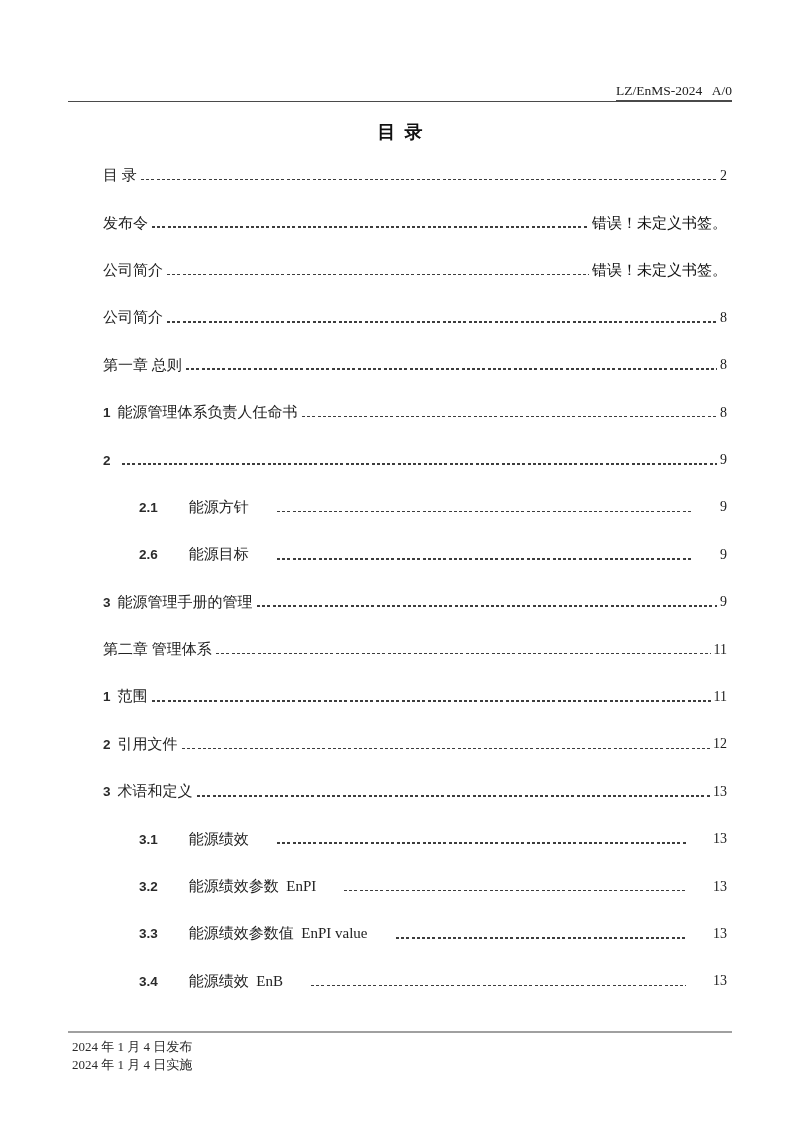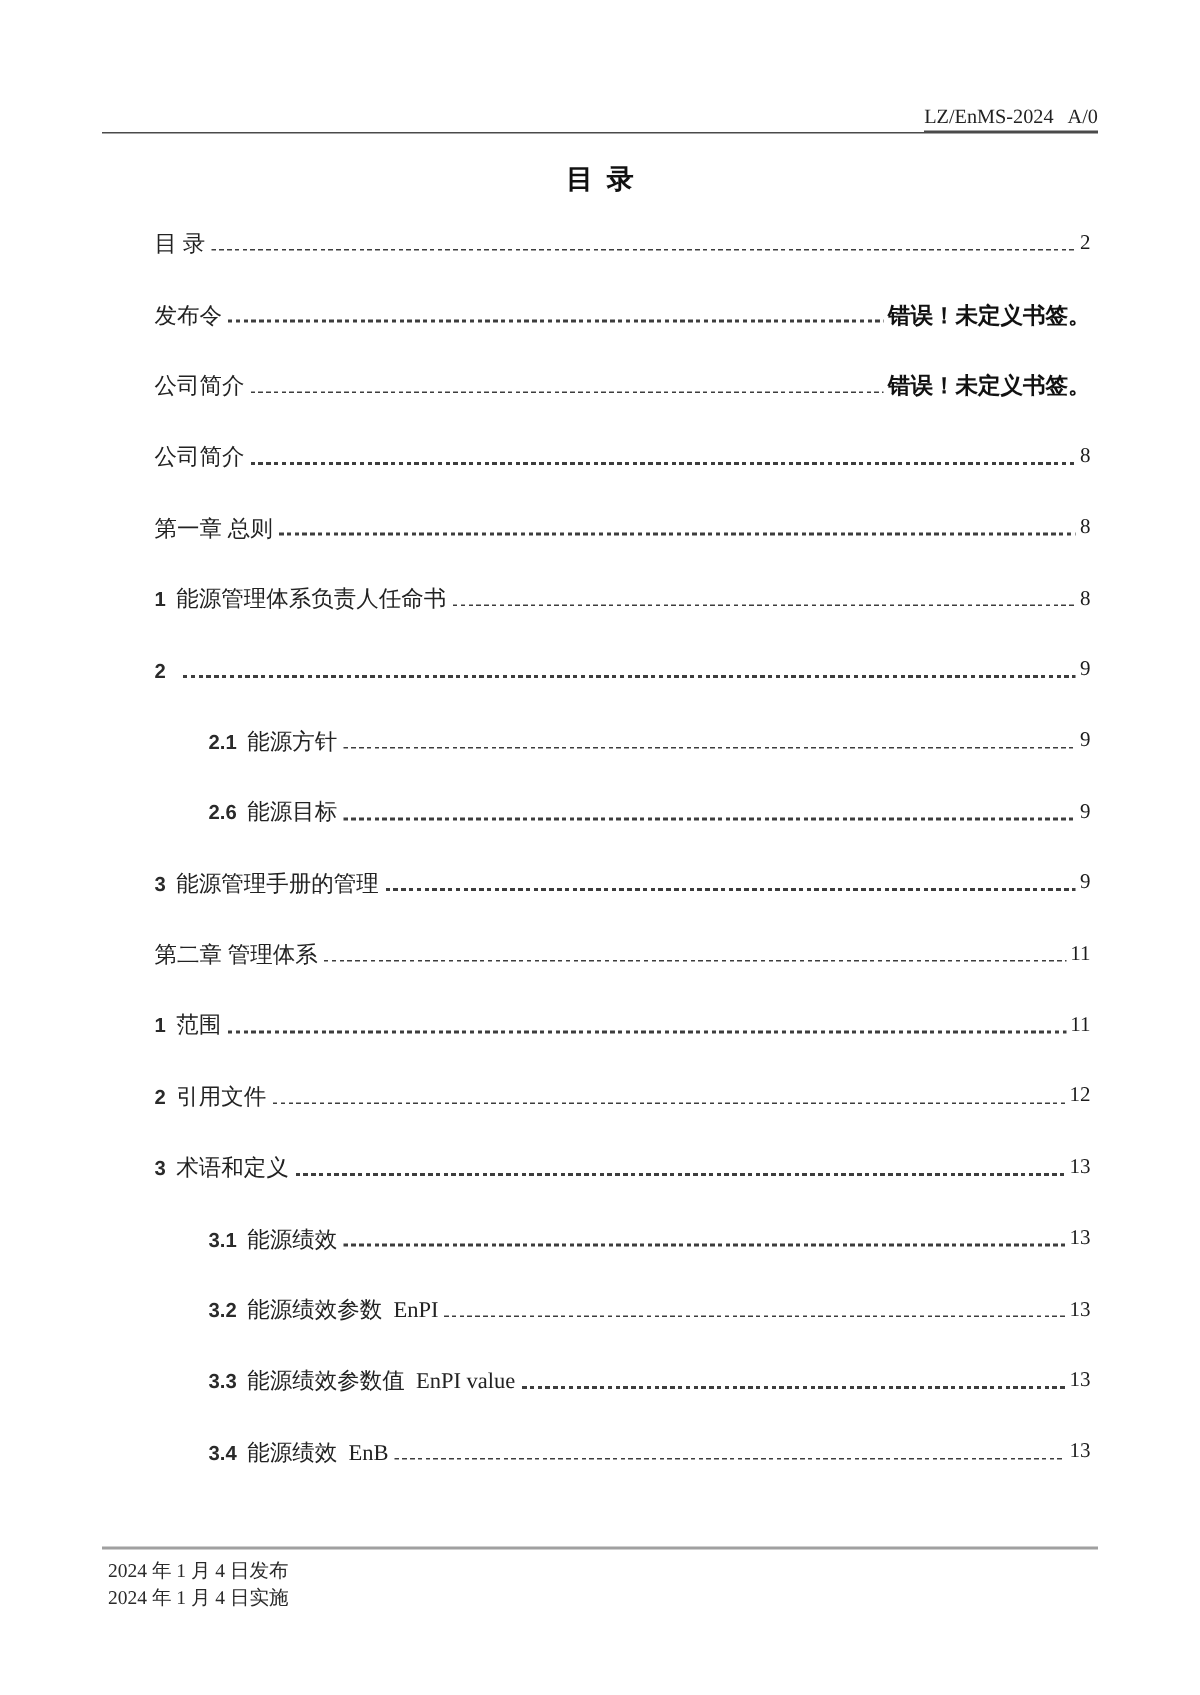--- a/index.html
+++ b/index.html
@@ -8,21 +8,21 @@
     height: 1130px;
     background: #ffffff;
     position: relative;
     font-family: "Liberation Serif", "DejaVu Serif", serif;
     color: #1f1f1f;
     overflow: hidden;
   }
 
   
   .page-header {
-    margin: 1px 68px;
+    margin: 13px 68px;
     padding-top: 68px;
     border-bottom: 1px solid #4a4a4a;
     text-align: right;
   }
   .doc-code {
     display: inline-block;
     font-size: 13.5px;
     line-height: 16px;
     padding-bottom: 1px;
     border-bottom: 1px solid #4a4a4a;
@@ -43,21 +43,21 @@
   
   .toc {
     margin: 8px 73px 0 103px;
   }
   .toc-row {
     height: 47.4px;
     display: flex;
     align-items: center;
     cursor: pointer;
   }
-  .toc-row.indent { padding-left: 36px; }
+  .toc-row.indent { padding-left: 36px; gap: 24px; }
   .num {
     font-family: "Liberation Sans", "DejaVu Sans", sans-serif;
     font-weight: 600;
     font-size: 13.5px;
     color: #2a2a2a;
     margin-right: 7px;
     white-space: pre;
   }
   .label {
     font-size: 15px;
@@ -72,21 +72,21 @@
     background-image: repeating-linear-gradient(90deg,
       #3d3d3d 0px, #3d3d3d 3px,
       transparent 3px, transparent 5.2px);
   }
   .page {
     font-size: 14px;
     color: #1c1c1c;
     white-space: pre;
   }
   .page.error {
-    font-weight: bold;
+    font-weight: normal;
     font-size: 15px;
     color: #111;
   }
 
   
   .page-footer {
     position: absolute;
     left: 68px;
     right: 68px;
     top: 1031px;

